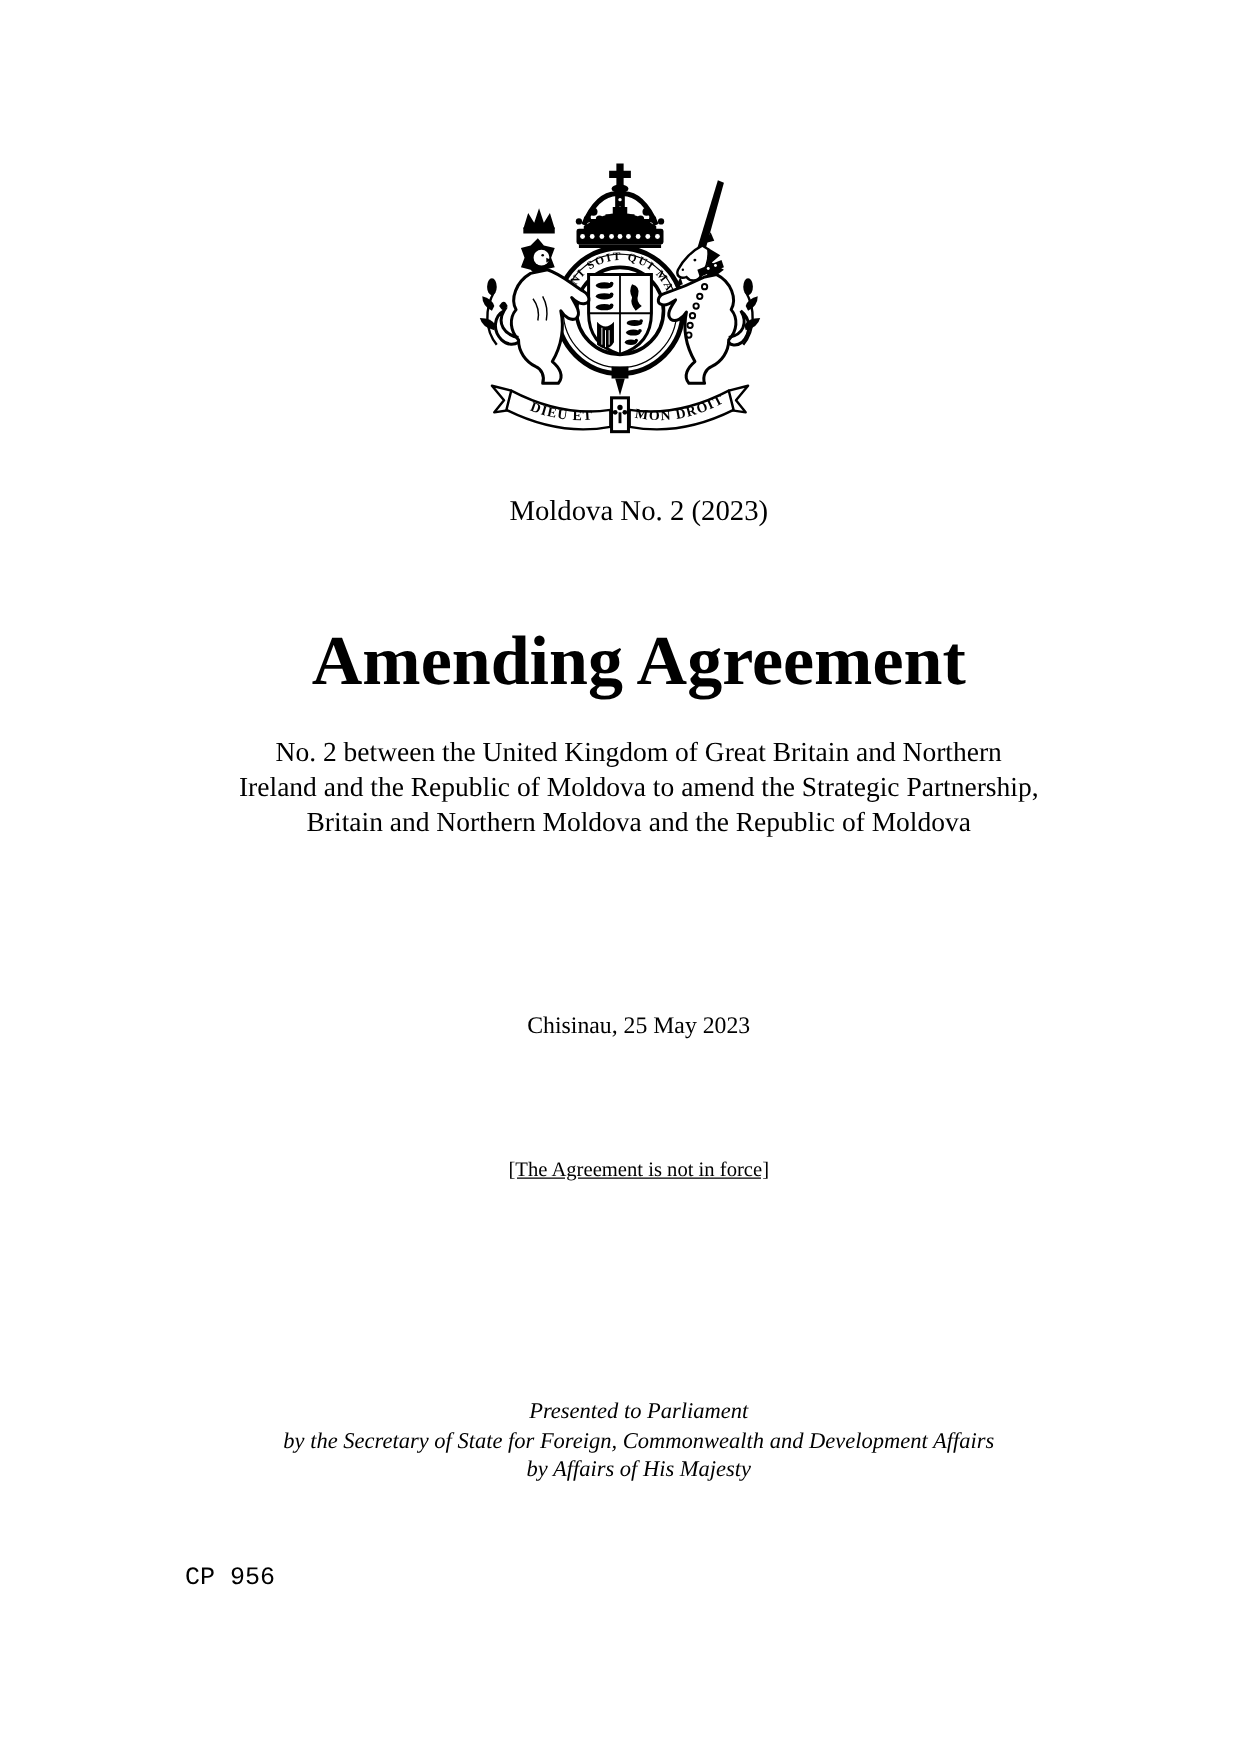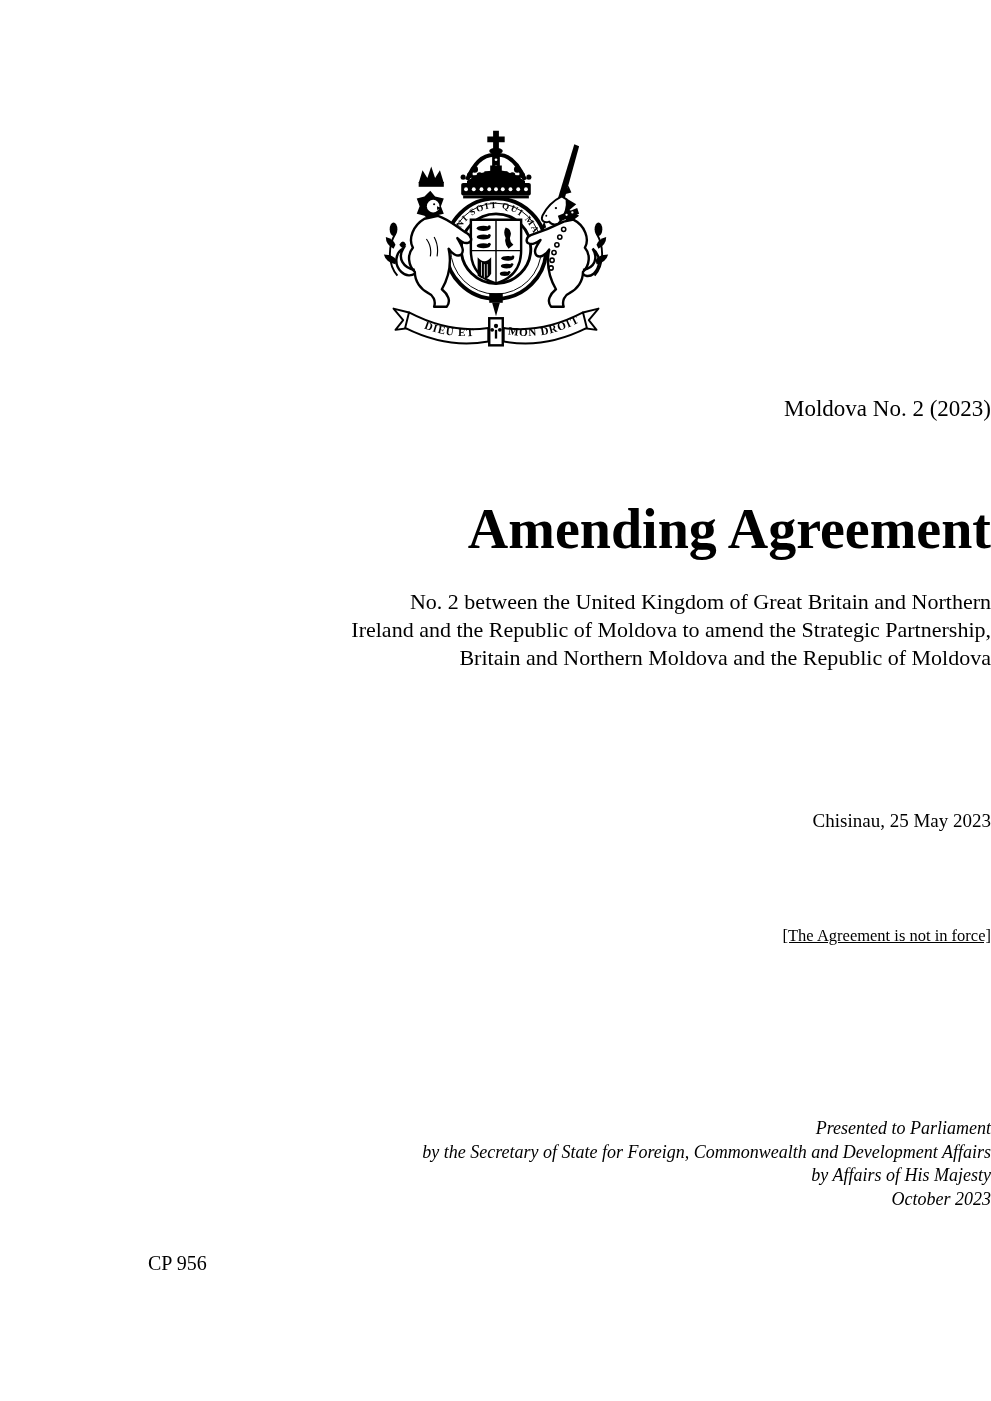--- a/index.html
+++ b/index.html
@@ -4,31 +4,31 @@
 <style>
   html,body{margin:0;padding:0;background:#ffffff;}
   .page{
     position:relative;
     width:991px;height:1401px;
     background:#ffffff;
     color:#000000;
     font-family:"Liberation Serif", serif;
     overflow:hidden;
   }
-  .centered{position:absolute;left:0;right:0;text-align:right;padding-left:31px;}
+  .centered{position:absolute;left:0;right:0;text-align:center;padding-left:31px;}
   .crest-wrap{position:absolute;top:123px;left:50%;transform:translateX(-50%);width:232px;height:232px;}
   .series-line{top:396px;font-size:23px;line-height:1.1;}
   .doc-title{top:499px;font-size:56px;line-height:1.1;font-weight:bold;margin:0;}
   .subtitle{top:588px;font-size:22px;line-height:28px;}
   .subtitle span{display:block;}
   .place-date{top:811px;font-size:19px;line-height:1.1;}
   .status-note{top:927px;font-size:16.5px;line-height:1.1;text-decoration:underline;}
   .presented{top:1117px;font-size:18px;line-height:23.5px;font-style:italic;}
   .presented span{display:block;}
-  .cp-number{position:absolute;top:1252px;left:148px;font-size:20px;line-height:1.1;}
+  .cp-number{position:absolute;top:1252px;left:148px;font-size:20px;line-height:1.1;font-family:Liberation Mono, monospace;}
   svg text{font-family:"Liberation Serif", serif;}
   .garter-motto-text{font-size:9.5px;letter-spacing:1.5px;font-weight:bold;fill:#000;}
   .ribbon-motto-text{font-size:11.5px;letter-spacing:1px;font-weight:bold;fill:#000;}
 </style>
 </head>
 <body>
 
 <div class="page">
 
   <div class="crest-wrap">
@@ -209,18 +209,17 @@
   </div>
 
   <div class="centered place-date">Chisinau, 25 May 2023</div>
 
   <div class="centered status-note">[The Agreement is not in force]</div>
 
   <div class="centered presented">
     <span>Presented to Parliament</span>
     <span>by the Secretary of State for Foreign, Commonwealth and Development Affairs</span>
     <span>by Affairs of His Majesty</span>
-    <span>October 2023</span>
   </div>
 
   <div class="cp-number">CP 956</div>
 
 </div>
 
 </body></html>

